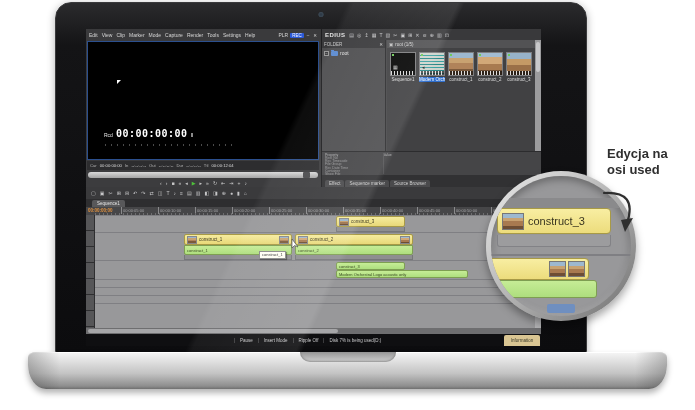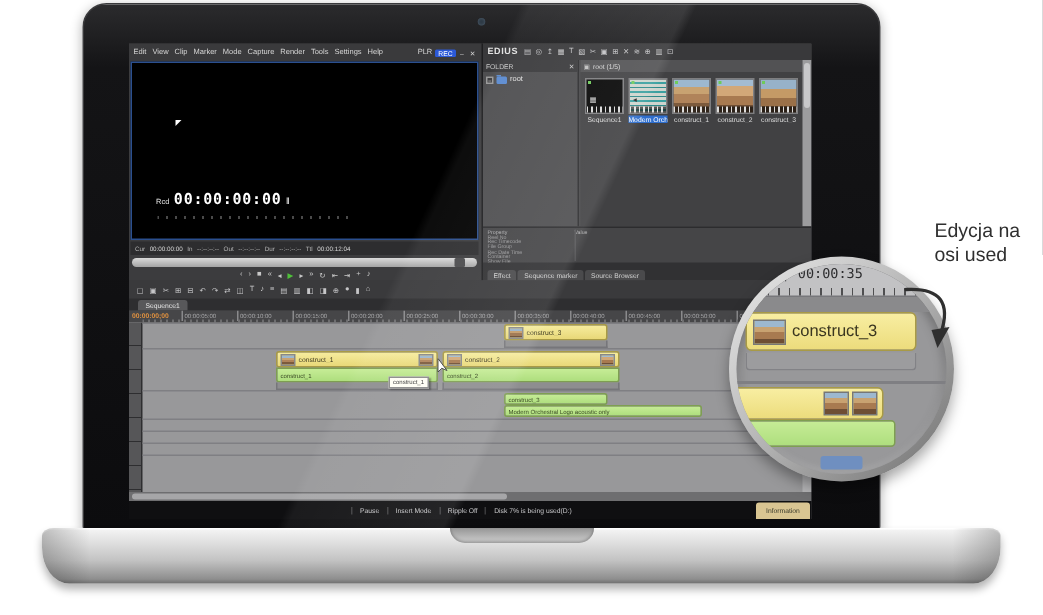--- a/index.html
+++ b/index.html
@@ -168,21 +168,21 @@
   .mag-sep{position:absolute;left:0;width:140px;height:2px;background:#7f7f83;}
   .mag-clip2{position:absolute;left:-12px;top:82px;width:110px;height:22px;border-radius:0 4px 4px 0;
     background:linear-gradient(180deg,#f8eea2,#ecdc7c);border:1px solid #a89a46;}
   .mag-clip2 .mthumb{position:absolute;top:2px;width:17px;height:16px;border:1px solid #777;}
   .mag-clip2-green{position:absolute;left:-12px;top:104px;width:118px;height:18px;border-radius:0 3px 3px 0;
     background:linear-gradient(180deg,#c6ec96,#aede7e);border:1px solid #7e9e52;}
   .mag-chip{position:absolute;left:56px;top:128px;width:28px;height:9px;background:#6f8fc0;border-radius:2px;}
   .mthumb.photo{background:linear-gradient(180deg,#9db8cf 0 26%,#c8a271 26% 50%,#a87a50 50% 78%,#6e4e34 78% 100%);}
 
   
-  .caption{position:absolute;left:607px;top:146px;font-size:13px;line-height:16px;font-weight:normal;color:#2f2f2f;margin-left:16px;}
+  .caption{position:absolute;left:607px;top:146px;font-size:13px;line-height:16px;font-weight:bold;color:#2f2f2f;}
   .callout-arrow{position:absolute;left:596px;top:185px;z-index:11;}
 </style>
 </head>
 <body>
 
 <div id="stage">
 
   <div class="screen">
     <div class="webcam"></div>
 
@@ -457,23 +457,20 @@
     </div>
     <div class="sheen"></div>
   </div>
 
   <div class="base">
     <div class="notch"></div>
   </div>
 
   <div class="mag">
     <div class="mag-inner">
-      <div class="mag-ruler">
-        <span class="mag-ruler-text">| 00:00:35</span>
-      </div>
       <div class="mag-gap"></div>
       <div class="mag-clip1">
         <span class="mthumb photo"></span>
         <span class="mname">construct_3</span>
       </div>
       <div class="mag-clip1-lower"></div>
       <div class="mag-sep" style="top:78px"></div>
       <div class="mag-clip2">
         <span class="mthumb photo" style="right:22px;"></span>
         <span class="mthumb photo" style="right:3px;"></span>

